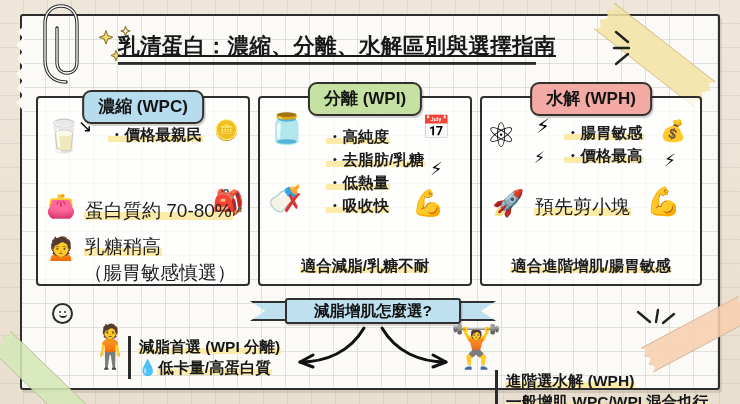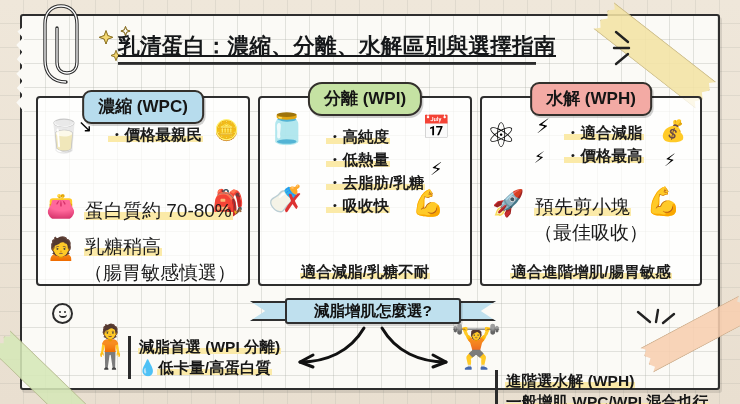--- a/index.html
+++ b/index.html
@@ -74,33 +74,33 @@
   .card.c1{ flex:0 0 214px; }
   .card.c2{ flex:0 0 214px; }
   .card.c3{ flex:0 0 222px; }
   .pill{
     position:absolute; left:50%; transform:translateX(-50%); top:-16px;
     padding:3px 14px 4px; border:2px solid #33302c; border-radius:9px;
     font-size:17px; font-weight:bold; color:#151515; white-space:nowrap;
     box-shadow:1.5px 2px 0 rgba(0,0,0,.18);
   }
   .pill.blue{ background:#b7dced;margin-top:8px; }
-  .pill.green{ background:#c5e2a3;border-radius:14px; }
+  .pill.green{ background:#c5e2a3; }
   .pill.red{ background:#f3aaa4; }
   .bullets{ margin-left:62px; margin-top:6px; }
   .c2 .bullets{ margin-left:58px; margin-top:8px;}
   .c3 .bullets{ margin-left:74px; margin-top:4px;}
   .bul{
     font-size:15.5px; font-weight:bold; color:#1b1b1b; line-height:1.42;
     white-space:nowrap; margin-bottom:1px;
   }
   .hl{ background:linear-gradient(transparent 58%, #fbeaa8 58%, #fbeaa8 96%, transparent 96%); padding:0 1px;}
   .row{ font-size:19px; font-weight:normal; color:#1b1b1b; white-space:nowrap; line-height:1.36;}
   .foot{
-    position:absolute; left:0; right:0; bottom:1px; text-align:center;
+    position:absolute; left:0; right:0; bottom:7px; text-align:center;
     font-size:15.5px; font-weight:bold; color:#1b1b1b; white-space:nowrap;
   }
   
   .banner{
     position:absolute; left:285px; top:298px; width:176px; height:26px;
     background:#bfe0ee; border:2px solid #2f2f2f; border-radius:3px;
     display:flex; align-items:center; justify-content:center;
     font-size:15.5px; font-weight:bold; color:#121212; white-space:nowrap;
     box-shadow:1.5px 2px 0 rgba(0,0,0,.15);
   }
@@ -206,47 +206,46 @@
 
       <div class="art" style="left:8px;top:16px;font-size:30px">🫙</div>
       <div class="art" style="left:162px;top:18px;font-size:23px">📅</div>
       <div class="art" style="left:170px;top:62px;font-size:18px">⚡</div>
       <div class="art" style="left:8px;top:88px;font-size:27px">🍼</div>
       <div class="art" style="left:22px;top:92px;font-size:26px;color:#d33">✗</div>
       <div class="art" style="left:152px;top:92px;font-size:26px">💪</div>
 
       <div class="bullets">
         <div class="bul"><span class="hl">・高純度</span></div>
+        <div class="bul"><span class="hl">・去脂肪/乳糖</span></div>
         <div class="bul"><span class="hl">・低熱量</span></div>
-        <div class="bul"><span class="hl">・去脂肪/乳糖</span></div>
         <div class="bul"><span class="hl">・吸收快</span></div>
       </div>
 
       <div class="foot"><span class="hl">適合減脂/乳糖不耐</span></div>
     </div>
 
     <div class="card c3">
       <div class="pill red">水解 (WPH)</div>
 
       <div class="art" style="left:4px;top:20px;font-size:34px">⚛</div>
       <div class="art" style="left:54px;top:18px;font-size:20px">⚡</div>
       <div class="art" style="left:178px;top:22px;font-size:21px">💰</div>
       <div class="art" style="left:52px;top:52px;font-size:16px">⚡</div>
       <div class="art" style="left:182px;top:54px;font-size:17px">⚡</div>
       <div class="art" style="left:10px;top:92px;font-size:26px">🚀</div>
       <div class="art" style="left:164px;top:90px;font-size:28px">💪</div>
 
       <div class="bullets">
-        <div class="bul"><span class="hl">・適合減脂</span></div>
+        <div class="bul"><span class="hl">・腸胃敏感</span></div>
         <div class="bul"><span class="hl">・價格最高</span></div>
       </div>
 
       <div style="position:absolute;left:52px;top:96px">
         <div class="row"><span class="hl">預先剪小塊</span></div>
-        <div class="row">（最佳吸收）</div>
       </div>
 
       <div class="foot"><span class="hl">適合進階增肌/腸胃敏感</span></div>
     </div>
   </div>
 
   <div class="ribbon-l"></div>
   <div class="ribbon-r"></div>
   <div class="banner">減脂增肌怎麼選?</div>
 

